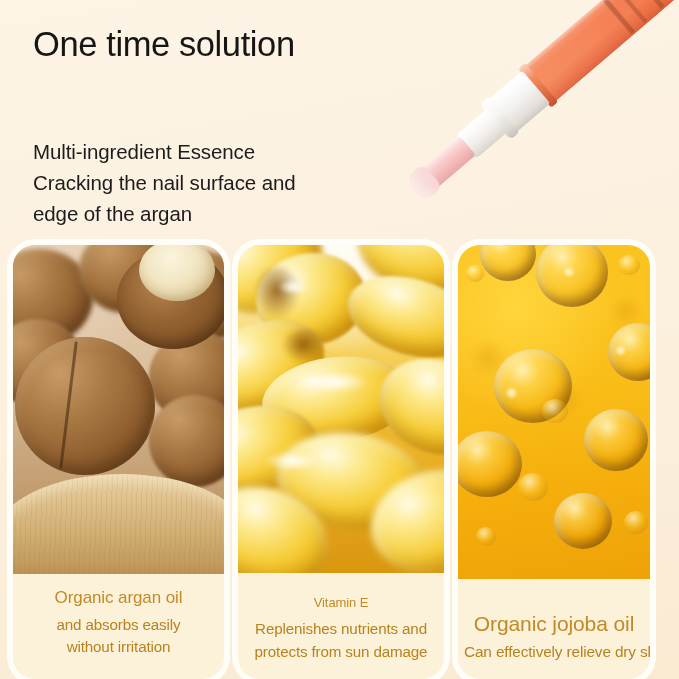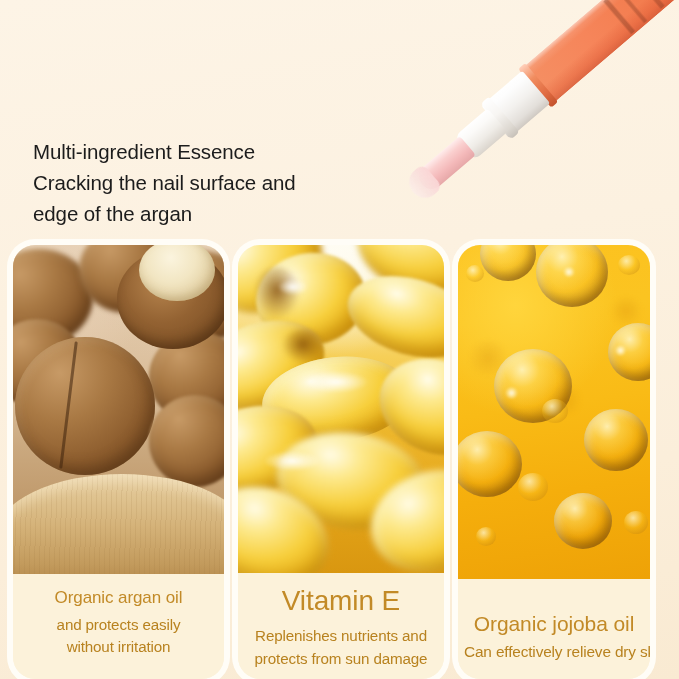--- a/index.html
+++ b/index.html
@@ -231,21 +231,21 @@
   .card-2 .card-body { top: 328px; }
   .card-3 .card-body { top: 334px; }
 
   .card-title {
     color: #c28a27;
     font-weight: 400;
     letter-spacing: -0.1px;
     line-height: 1.1;
   }
   .card-1 .card-title { font-size: 17px; margin-top: 15px; }
-  .card-2 .card-title { font-size: 28px; margin-top: 13px; }
+  .card-2 .card-title { font-size: 13px; margin-top: 23px; }
   .card-3 .card-title { font-size: 21px; margin-top: 33px; }
 
   .card-desc {
     color: #b8821f;
     font-size: 15.2px;
     line-height: 1.50;
     letter-spacing: -0.15px;
   }
   .card-1 .card-desc { margin-top: 6px; }
   .card-2 .card-desc { margin-top: 8px; }
@@ -377,20 +377,21 @@
   }
 </style>
 </head>
 <body>
 
 <div id="poster">
 
   <div class="header">
 
     <div class="headline">
+      <span class="headline-line">One time solution</span>
     </div>
 
     <div class="subhead">
       <span class="subhead-line">Multi-ingredient Essence</span>
       <span class="subhead-line">Cracking the nail surface and</span>
       <span class="subhead-line">edge of the argan</span>
     </div>
 
     <div class="pen-wrap">
       <div class="pen-rot">
@@ -425,21 +426,21 @@
           <div class="nut-crack" style="left:54px; top:96px; width:3px; height:128px; transform: rotate(7deg);"></div>
 
           <div class="nut blur2" style="left:136px; top:150px; width:92px; height:92px;"></div>
 
           <div class="bowl-rim"></div>
         </div>
       </div>
       <div class="card-body">
         <div class="card-title">Organic argan oil</div>
         <div class="card-desc">
-          <span class="desc-line">and protects easily</span>
+          <span class="desc-line">and absorbs easily</span>
           <span class="desc-line">without irritation</span>
         </div>
       </div>
     </div>
 
     <div class="card card-2">
       <div class="card-photo">
         <div class="photo-caps">
           <div class="cap b2" style="left:-34px; top:-30px; width:120px; height:96px; transform:rotate(-24deg);"></div>
           <div class="cap b2" style="left:118px; top:-44px; width:132px; height:92px; transform:rotate(14deg);"></div>

